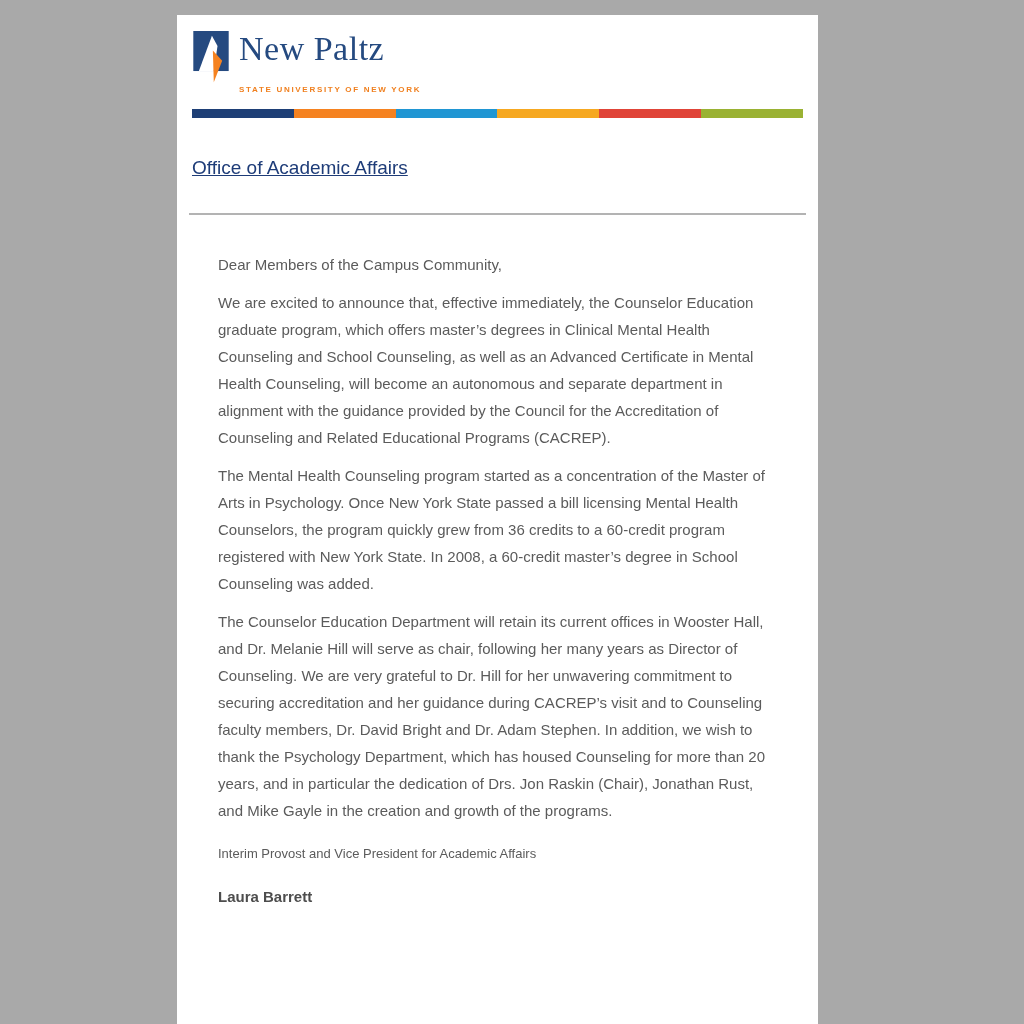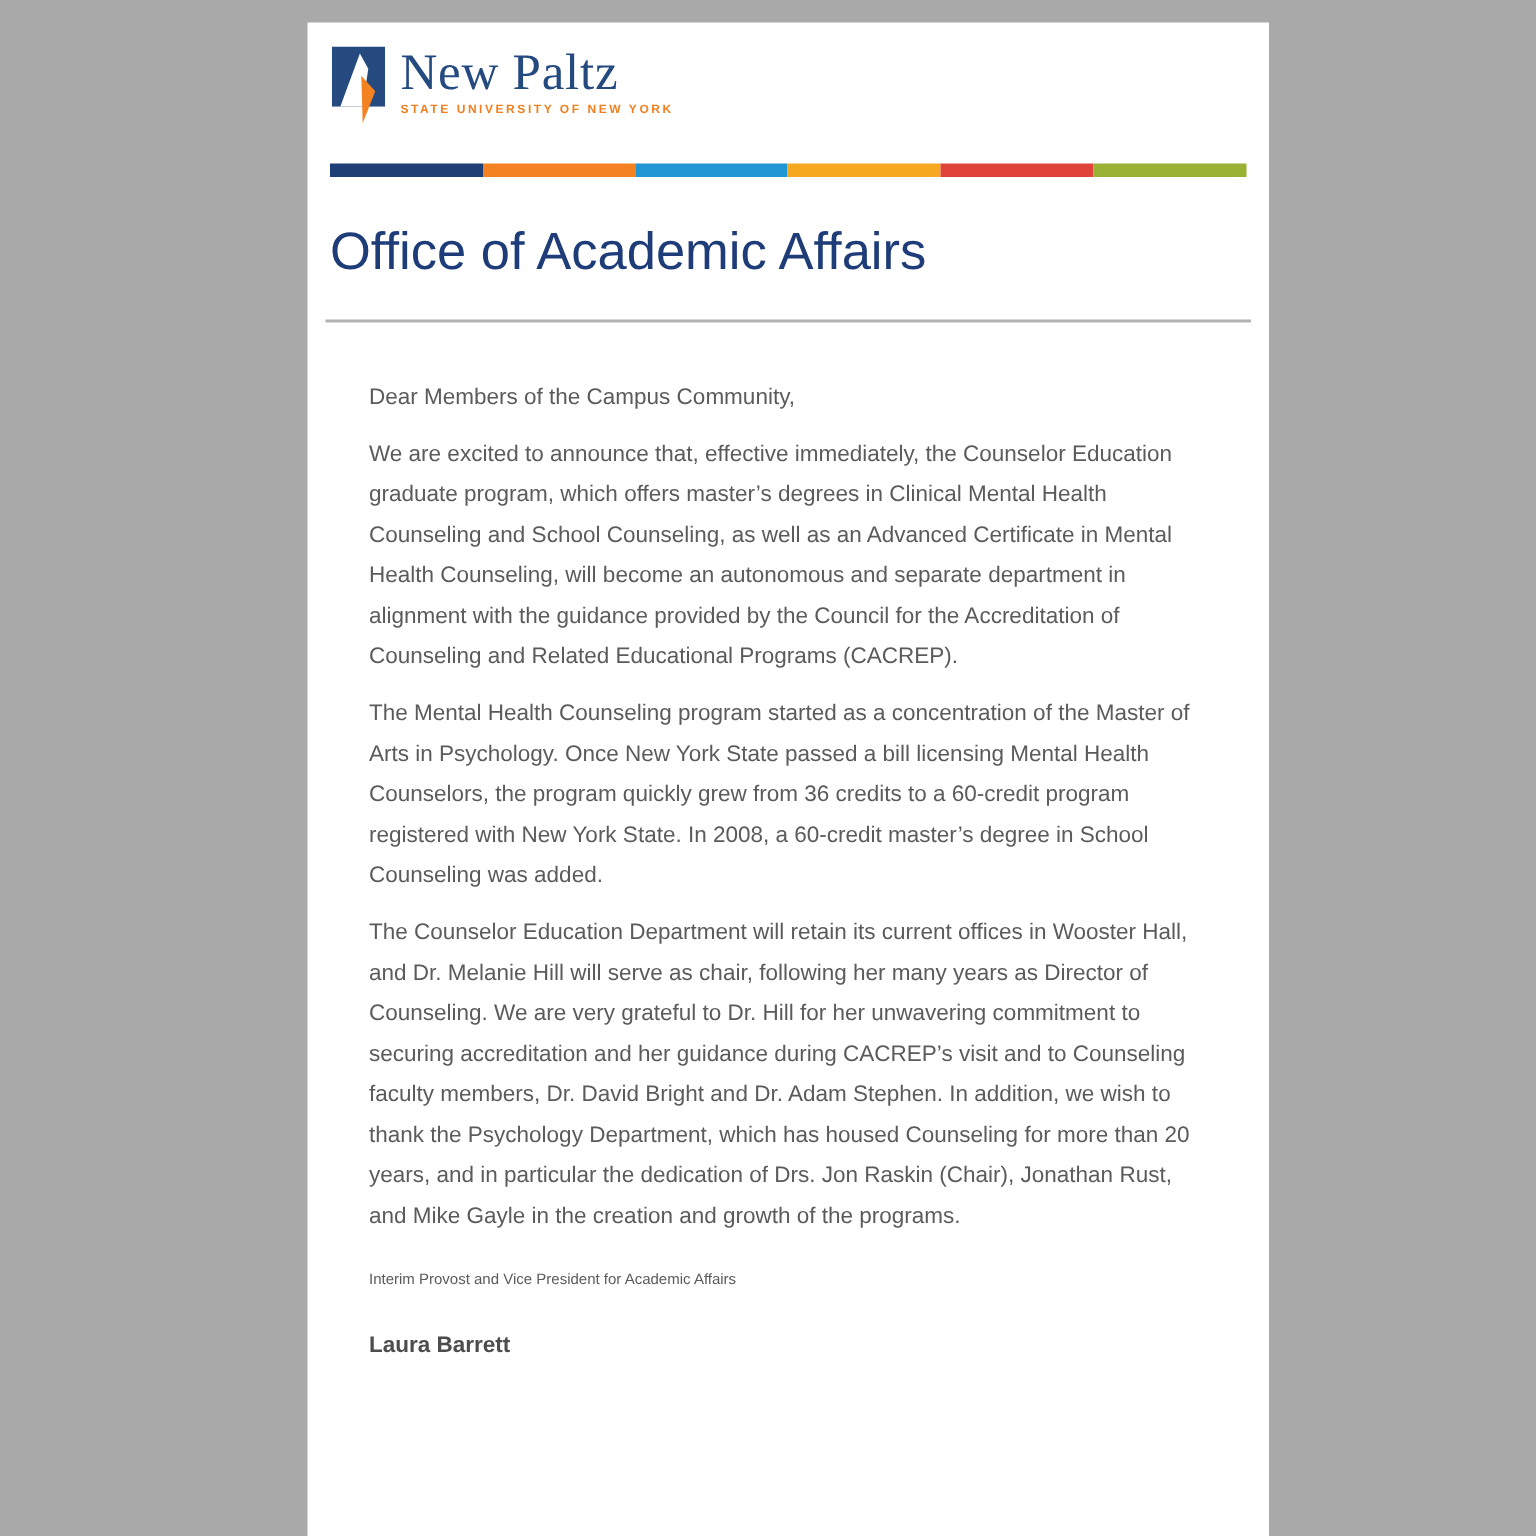--- a/index.html
+++ b/index.html
@@ -3,21 +3,21 @@
 <meta charset="utf-8">
 <style>
   * { margin: 0; padding: 0; box-sizing: border-box; }
   html, body { width: 1024px; height: 1024px; overflow: hidden; }
   body {
     background: #a9a9a9;
     font-family: "Liberation Sans", sans-serif;
   }
   .panel {
     position: absolute;
-    left: 205px;
+    left: 177px;
     top: 15px;
     width: 641px;
     height: 1009px;
     background: #ffffff;
     overflow: hidden;
   }
   .header {
     padding: 16px 15px 0 15px;
   }
   .logo-row {
@@ -32,34 +32,35 @@
     font-size: 34px;
     line-height: 36px;
     color: #254a80;
     letter-spacing: 0.5px;
   }
   .tagline {
     font-size: 8px;
     font-weight: bold;
     letter-spacing: 1.7px;
     color: #f08020;
-    margin-top: 1px;
+    margin-top: 18px;
   }
   .brand-bar {
     margin-top: 22px;
     height: 9px;
     display: flex;
   }
   .brand-bar span { flex: 1 1 0; }
   .page-title {
     margin-top: 34px;
-    font-size: 35px;
+    font-size: 19px;
     font-weight: normal;
     line-height: 32px;
     color: #1e3c78;
+    text-decoration: underline;
   }
   .divider {
     height: 2px;
     background: #b3b3b3;
     margin: 29px 12px 0 12px;
   }
   .letter-body {
     padding: 36px 40px 0 41px;
   }
   .letter-body p {
@@ -74,21 +75,21 @@
     text-decoration: underline;
   }
   .sig { margin-top: 16px; }
   .sig .sig-name {
     font-size: 15px;
     line-height: 27px;
     font-weight: bold;
     color: #4d4d4d;
   }
   .sig .sig-title {
-    font-size: 10px;
+    font-size: 13px;
     line-height: 27px;
     color: #5b5b5b;
   }
 </style>
 </head>
 <body>
 
 <div class="panel">
 
   <div class="header">

